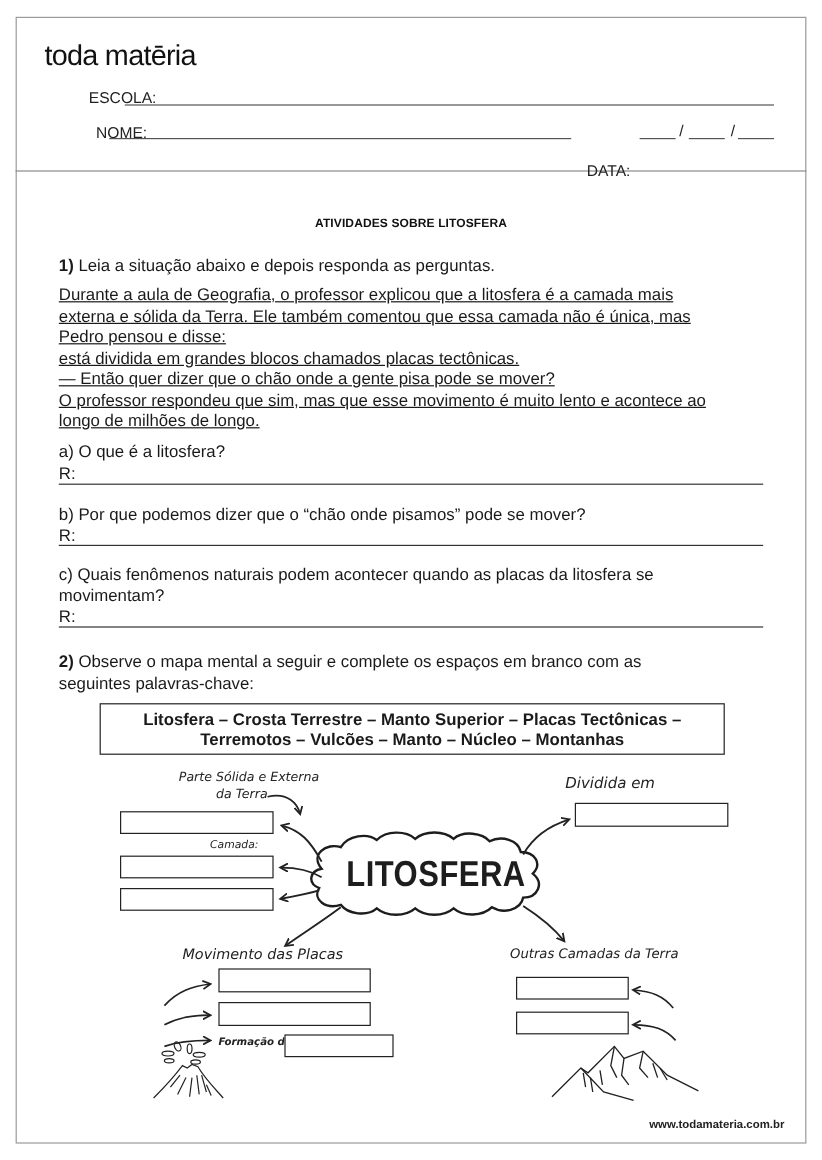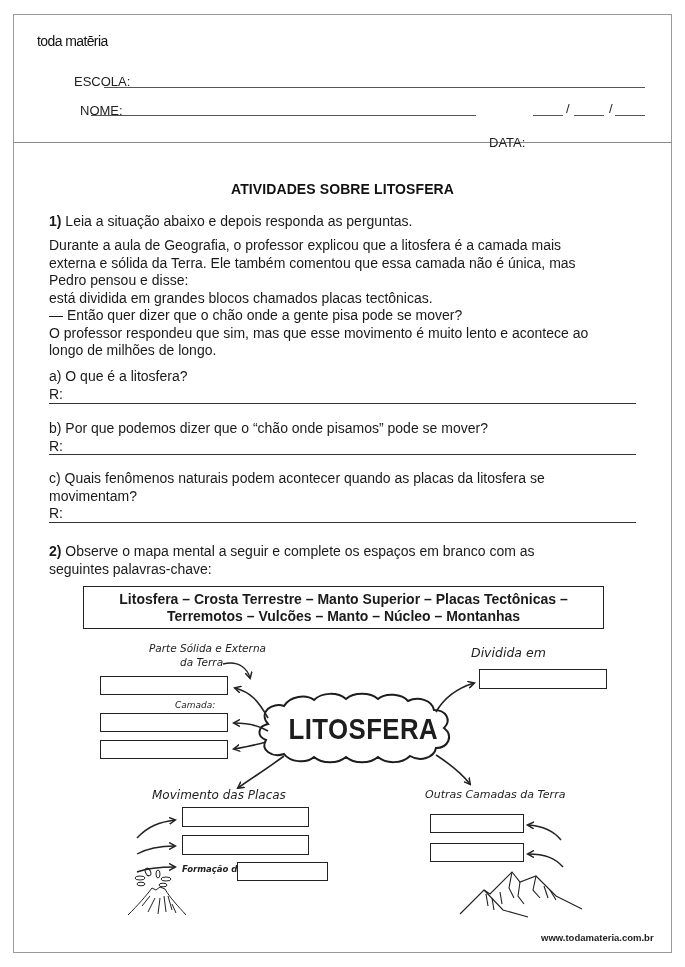--- a/index.html
+++ b/index.html
@@ -2,26 +2,26 @@
 <html><head>
 <meta charset="utf-8">
 <style>
   * { margin: 0; padding: 0; box-sizing: border-box; }
   html, body { width: 685px; height: 967px; background: #ffffff; overflow: hidden; }
   body { position: relative; font-family: "Liberation Sans", sans-serif; color: #1a1a1a; }
 
   .frame { position: absolute; left: 13px; top: 14px; width: 659px; height: 939px; border: 1.5px solid #9a9a9a; }
   .header-divider { position: absolute; left: 13px; top: 142px; width: 659px; height: 0; border-top: 1.5px solid #8a8a8a; }
 
-  .logo { position: absolute; left: 37px; top: 33px; font-size: 14px; font-weight: 500; letter-spacing: -0.6px; color: #111; }
+  .logo { position: absolute; left: 37px; top: 33px; font-size: 24px; font-weight: 500; letter-spacing: -0.6px; color: #111; }
 
   .field-label { position: absolute; font-size: 13px; color: #222; }
   .field-line { position: absolute; height: 0; border-top: 1px solid #555; }
 
-  .title { position: absolute; left: 0; width: 685px; top: 181px; text-align: center; font-size: 14px; font-weight: bold; color: #111; letter-spacing: 0.1px; }
+  .title { position: absolute; left: 0; width: 685px; top: 181px; text-align: center; font-size: 10px; font-weight: bold; color: #111; letter-spacing: 0.1px; }
 
   .para { position: absolute; left: 49px; width: 600px; font-size: 14px; line-height: 17.5px; color: #1a1a1a; }
   .para b { font-weight: bold; }
 
   .answer-line { position: absolute; left: 49px; width: 587px; height: 0; border-top: 1.6px solid #333; }
 
   .keyword-box { position: absolute; left: 83px; top: 586px; width: 521px; height: 43px; border: 1.4px solid #222; text-align: center; font-size: 14px; font-weight: bold; line-height: 17px; padding-top: 4px; color: #1a1a1a; }
 
   .hand { font-family: "DejaVu Sans", sans-serif; font-style: italic; color: #222; position: absolute; white-space: nowrap; }
 
@@ -54,21 +54,21 @@
 <span class="field-label" style="left:609px; top:101px;">/</span>
 <div class="field-line" style="left:615px; top:115px; width:30px;"></div>
 
 <div class="title">ATIVIDADES SOBRE LITOSFERA</div>
 
 <div class="para" style="top:213px;">
   <b>1)</b>
   <span>Leia a situação abaixo e depois responda as perguntas.</span>
 </div>
 
-<div class="para" style="top:237px;">
+<div class="para" style="top:237px;text-decoration:underline;">
   <div>Durante a aula de Geografia, o professor explicou que a litosfera é a camada mais</div>
   <div>externa e sólida da Terra. Ele também comentou que essa camada não é única, mas</div>
   <div>Pedro pensou e disse:</div>
   <div>está dividida em grandes blocos chamados placas tectônicas.</div>
   <div>— Então quer dizer que o chão onde a gente pisa pode se mover?</div>
   <div>O professor respondeu que sim, mas que esse movimento é muito lento e acontece ao</div>
   <div>longo de milhões de longo.</div>
 </div>
 
 <div class="para" style="top:368px;">

